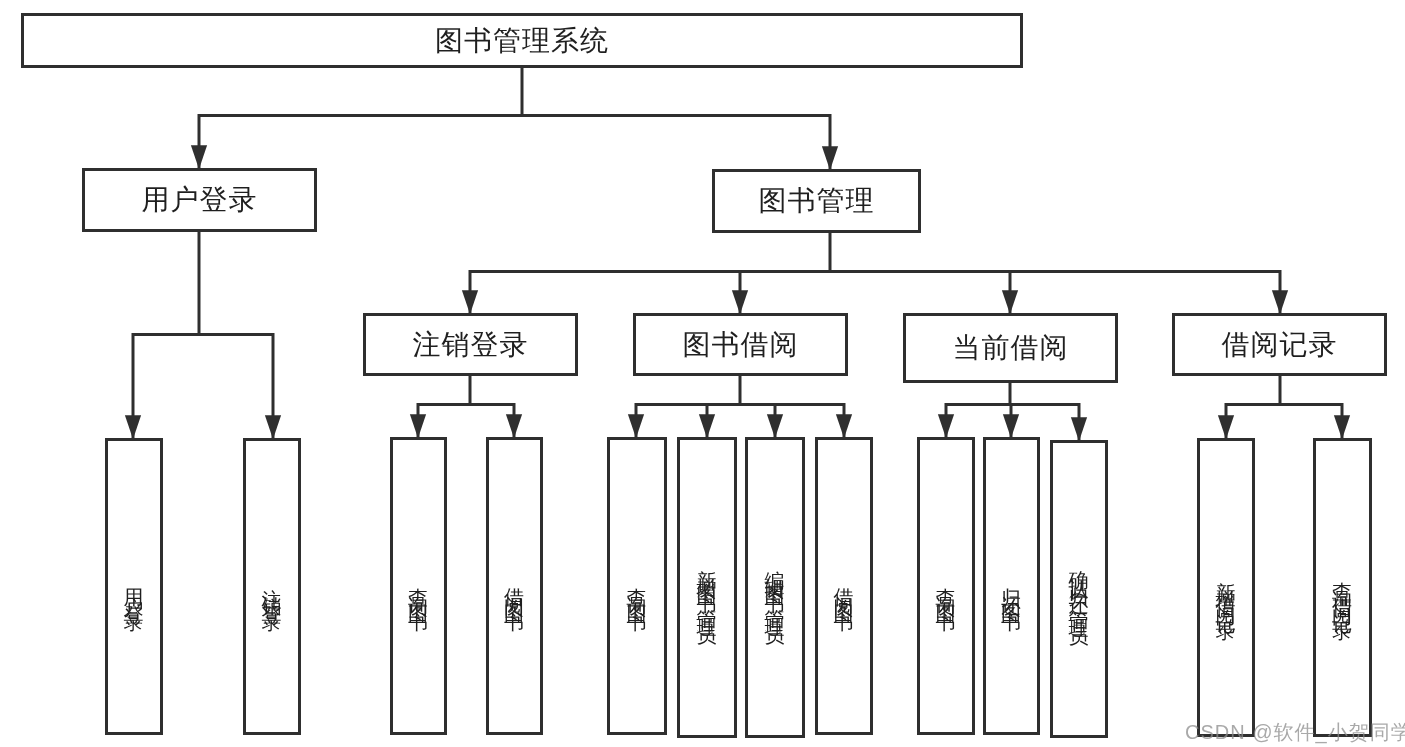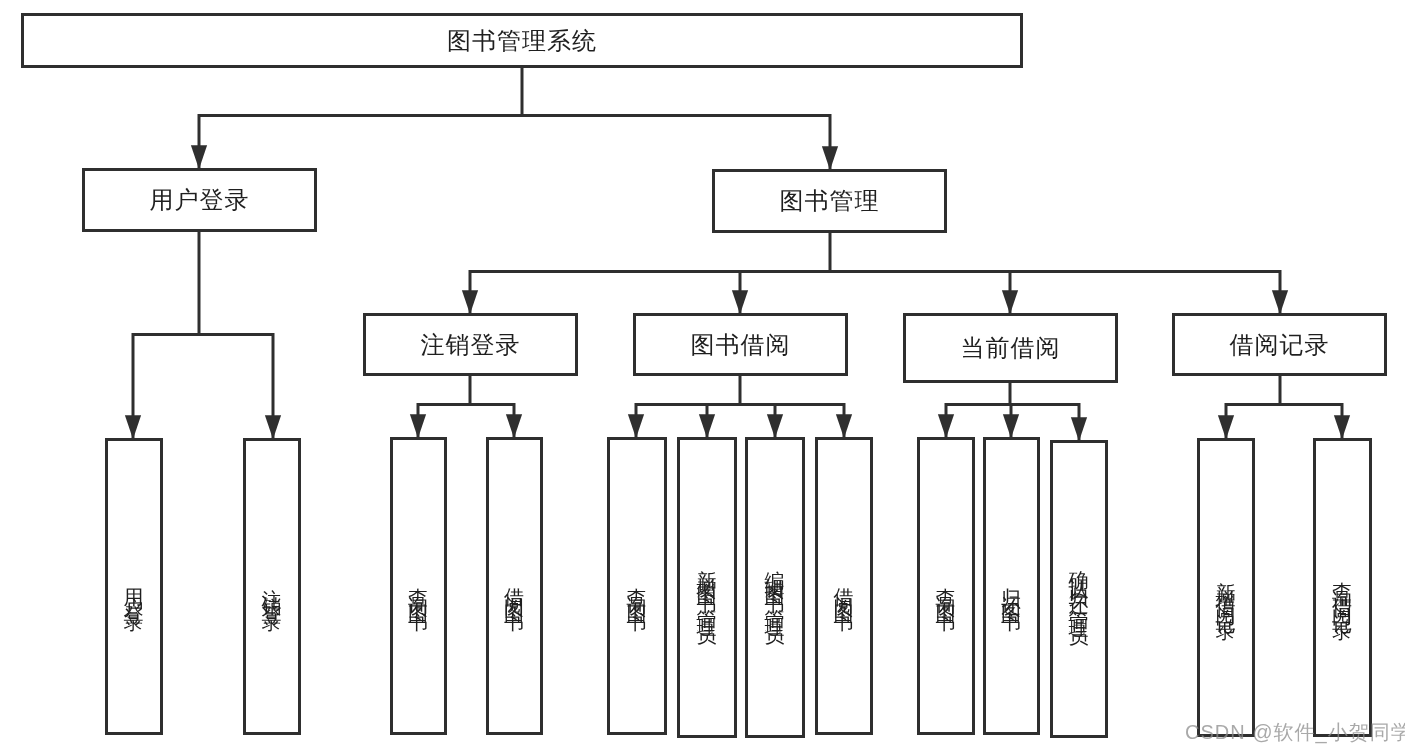--- a/index.html
+++ b/index.html
@@ -26,21 +26,21 @@
     box-sizing: border-box;
     background: #ffffff;
     border: 3px solid #2f2f2f;
     color: #1f1f1f;
     display: flex;
     align-items: center;
     justify-content: center;
     z-index: 1;
   }
   .hnode {
-    font-size: 24px;
+    font-size: 28px;
     letter-spacing: 1px;
   }
   .vnode {
     writing-mode: vertical-rl;
     text-orientation: mixed;
     font-size: 20px;
     letter-spacing: 8px;
     line-height: 1;
     padding-top: 4px;
   }
@@ -106,21 +106,21 @@
       <line x1="1280" y1="376" x2="1280" y2="406"></line>
       <line x1="1226" y1="404.5" x2="1342" y2="404.5"></line>
       <line x1="1226" y1="403" x2="1226" y2="438" marker-end="url(#arrow)"></line>
       <line x1="1342" y1="403" x2="1342" y2="438" marker-end="url(#arrow)"></line>
     </g>
   </svg>
 
   <div class="node hnode" style="left:21px; top:13px; width:1002px; height:55px;">图书管理系统</div>
 
   <div class="node hnode" style="left:82px; top:168px; width:235px; height:64px;">用户登录</div>
-  <div class="node hnode" style="left:712px; top:169px; width:235px; height:64px;text-align:right;">图书管理</div>
+  <div class="node hnode" style="left:712px; top:169px; width:209px; height:64px;text-align:right;">图书管理</div>
 
   <div class="node hnode" style="left:363px; top:313px; width:215px; height:63px;">注销登录</div>
   <div class="node hnode" style="left:633px; top:313px; width:215px; height:63px;">图书借阅</div>
   <div class="node hnode" style="left:903px; top:313px; width:215px; height:70px;">当前借阅</div>
   <div class="node hnode" style="left:1172px; top:313px; width:215px; height:63px;">借阅记录</div>
 
   <div class="node vnode" style="left:105px; top:438px; width:58px; height:297px;">用户登录</div>
   <div class="node vnode" style="left:243px; top:438px; width:58px; height:297px;">注销登录</div>
 
   <div class="node vnode" style="left:390px; top:437px; width:57px; height:298px;">查询图书</div>

